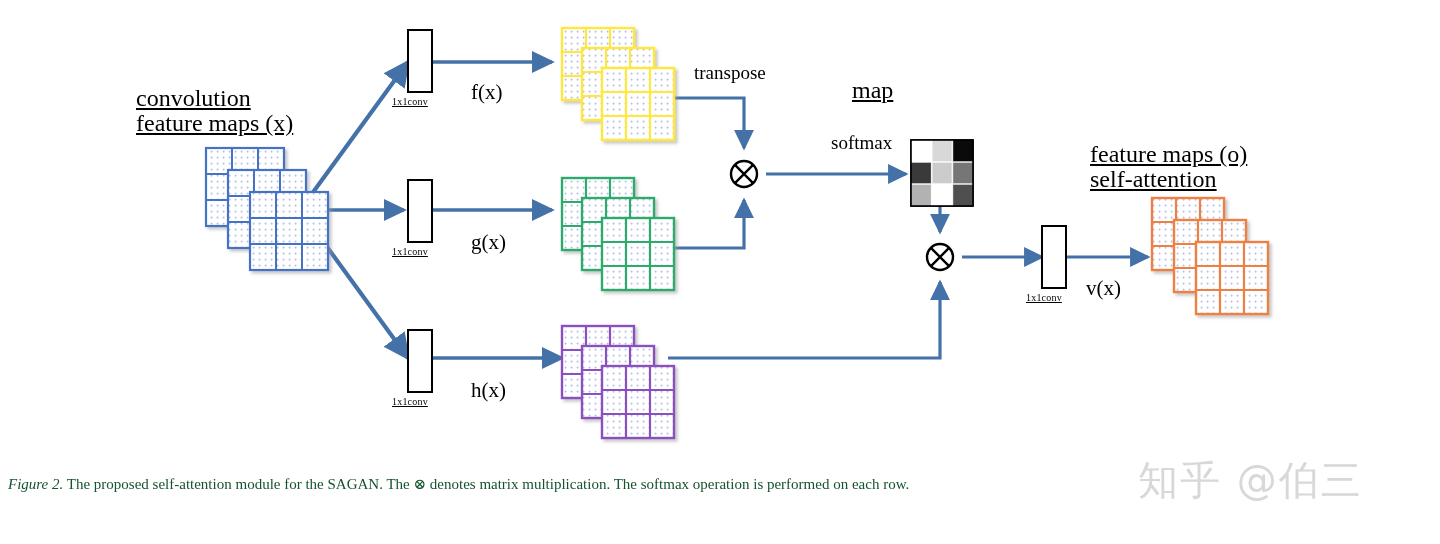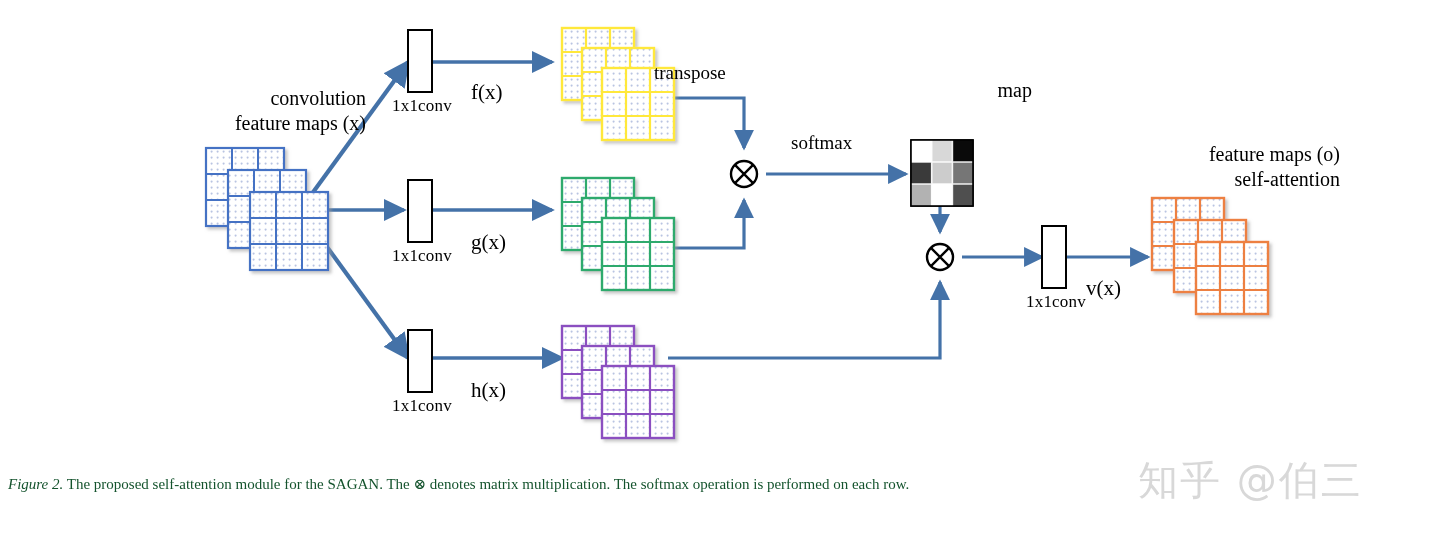--- a/index.html
+++ b/index.html
@@ -1,24 +1,24 @@
 <!DOCTYPE html>
 <html><head>
 <meta charset="utf-8">
 <style>
   html,body{margin:0;padding:0;background:#ffffff;}
   body{width:1440px;height:544px;position:relative;overflow:hidden;
        font-family:"Liberation Serif","DejaVu Serif",serif;}
   .fig{position:absolute;left:0;top:0;width:1440px;height:460px;}
   .svgroot{position:absolute;left:0;top:0;}
   .lbl{position:absolute;color:#000;white-space:nowrap;}
-  .lbl-title{font-size:20px;line-height:25px;text-align:right;}
+  .lbl-title{font-size:24px;line-height:25px;text-align:left;text-decoration:underline;}
   .lbl-fn{font-size:21px;margin-top:48px;}
-  .lbl-conv{font-size:17px;letter-spacing:.2px;}
-  .lbl-op{font-size:19px;}
+  .lbl-conv{font-size:10px;letter-spacing:.2px;text-decoration:underline;}
+  .lbl-op{font-size:19px;margin-left:40px;}
   .caption{position:absolute;left:8px;top:470px;width:1428px;
            font-size:15px;line-height:29px;color:#14532d;}
   .caption i{font-style:italic;}
   .wm{position:absolute;left:1138px;top:453px;width:300px;height:62px;
       font-family:"DejaVu Sans",sans-serif;font-size:40px;color:#d8d8d8;
       letter-spacing:2px;pointer-events:none;}
 </style>
 </head>
 <body>
 

